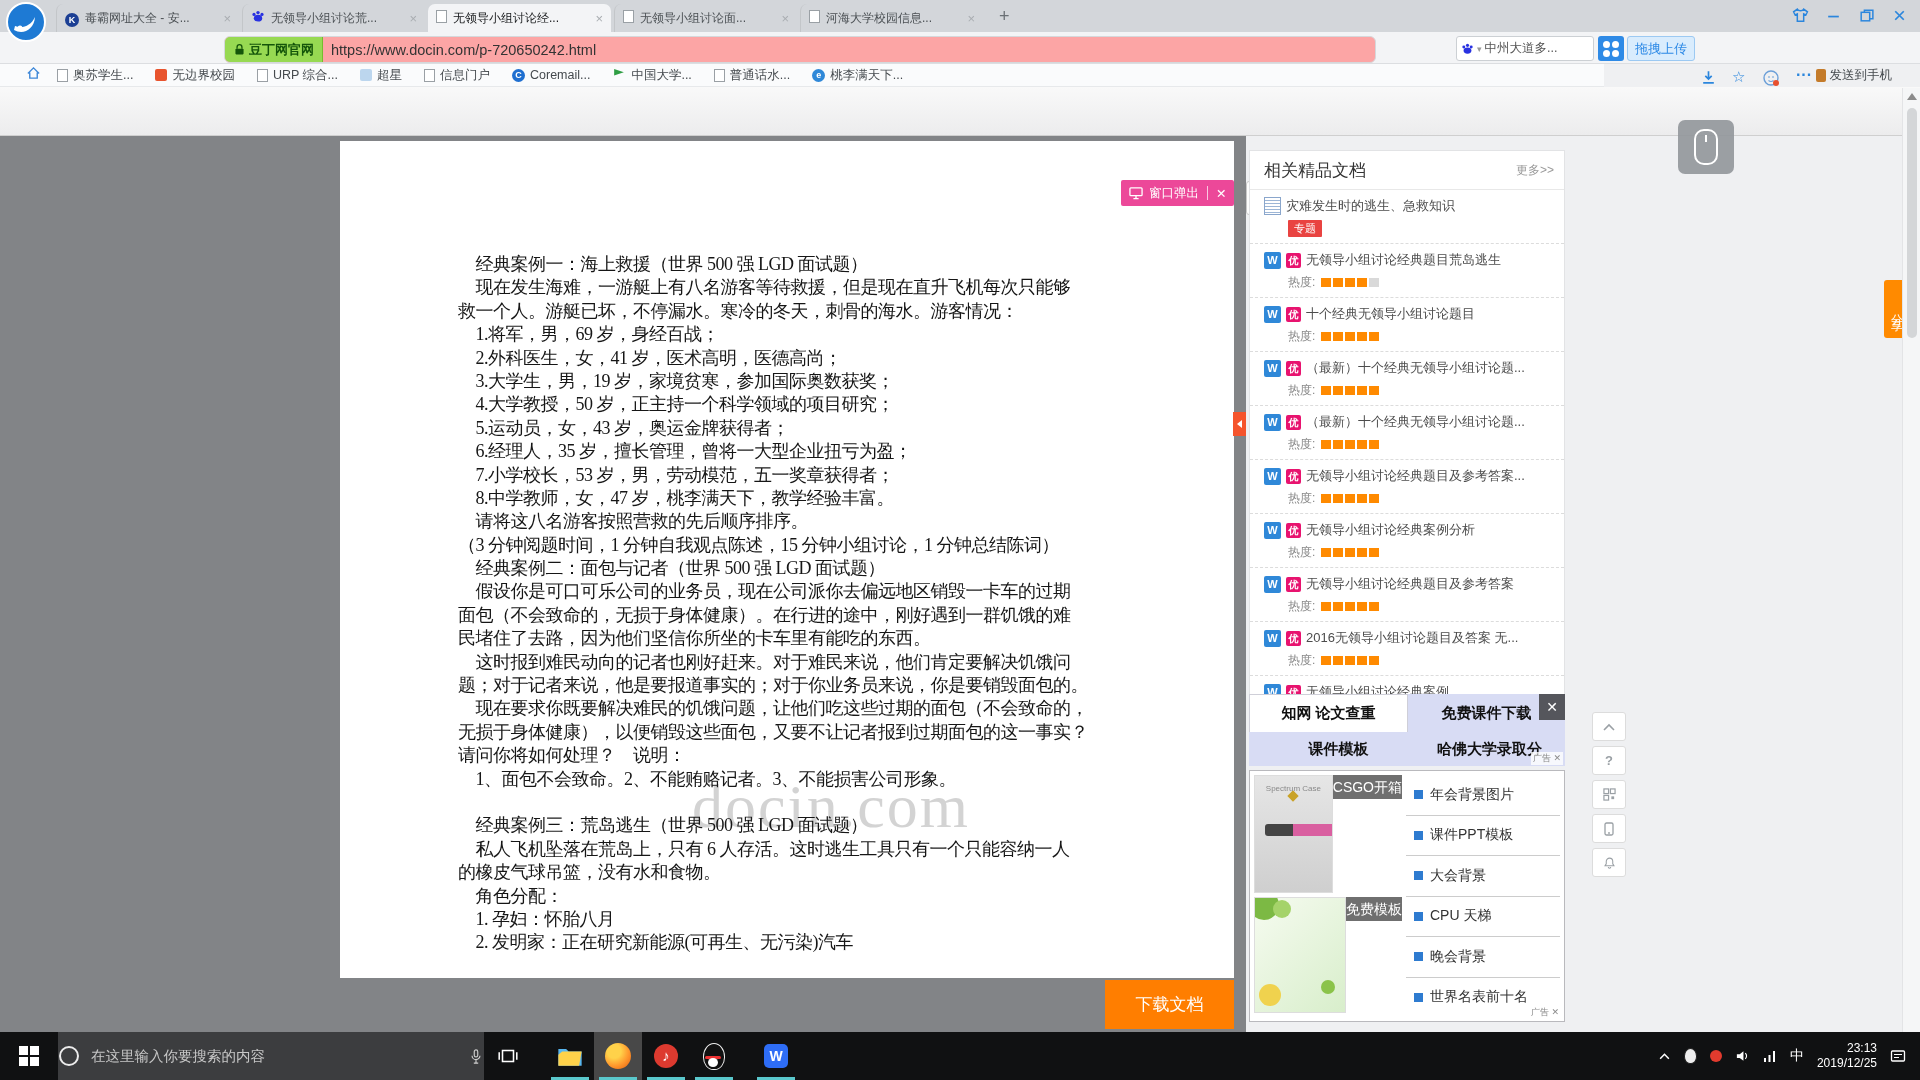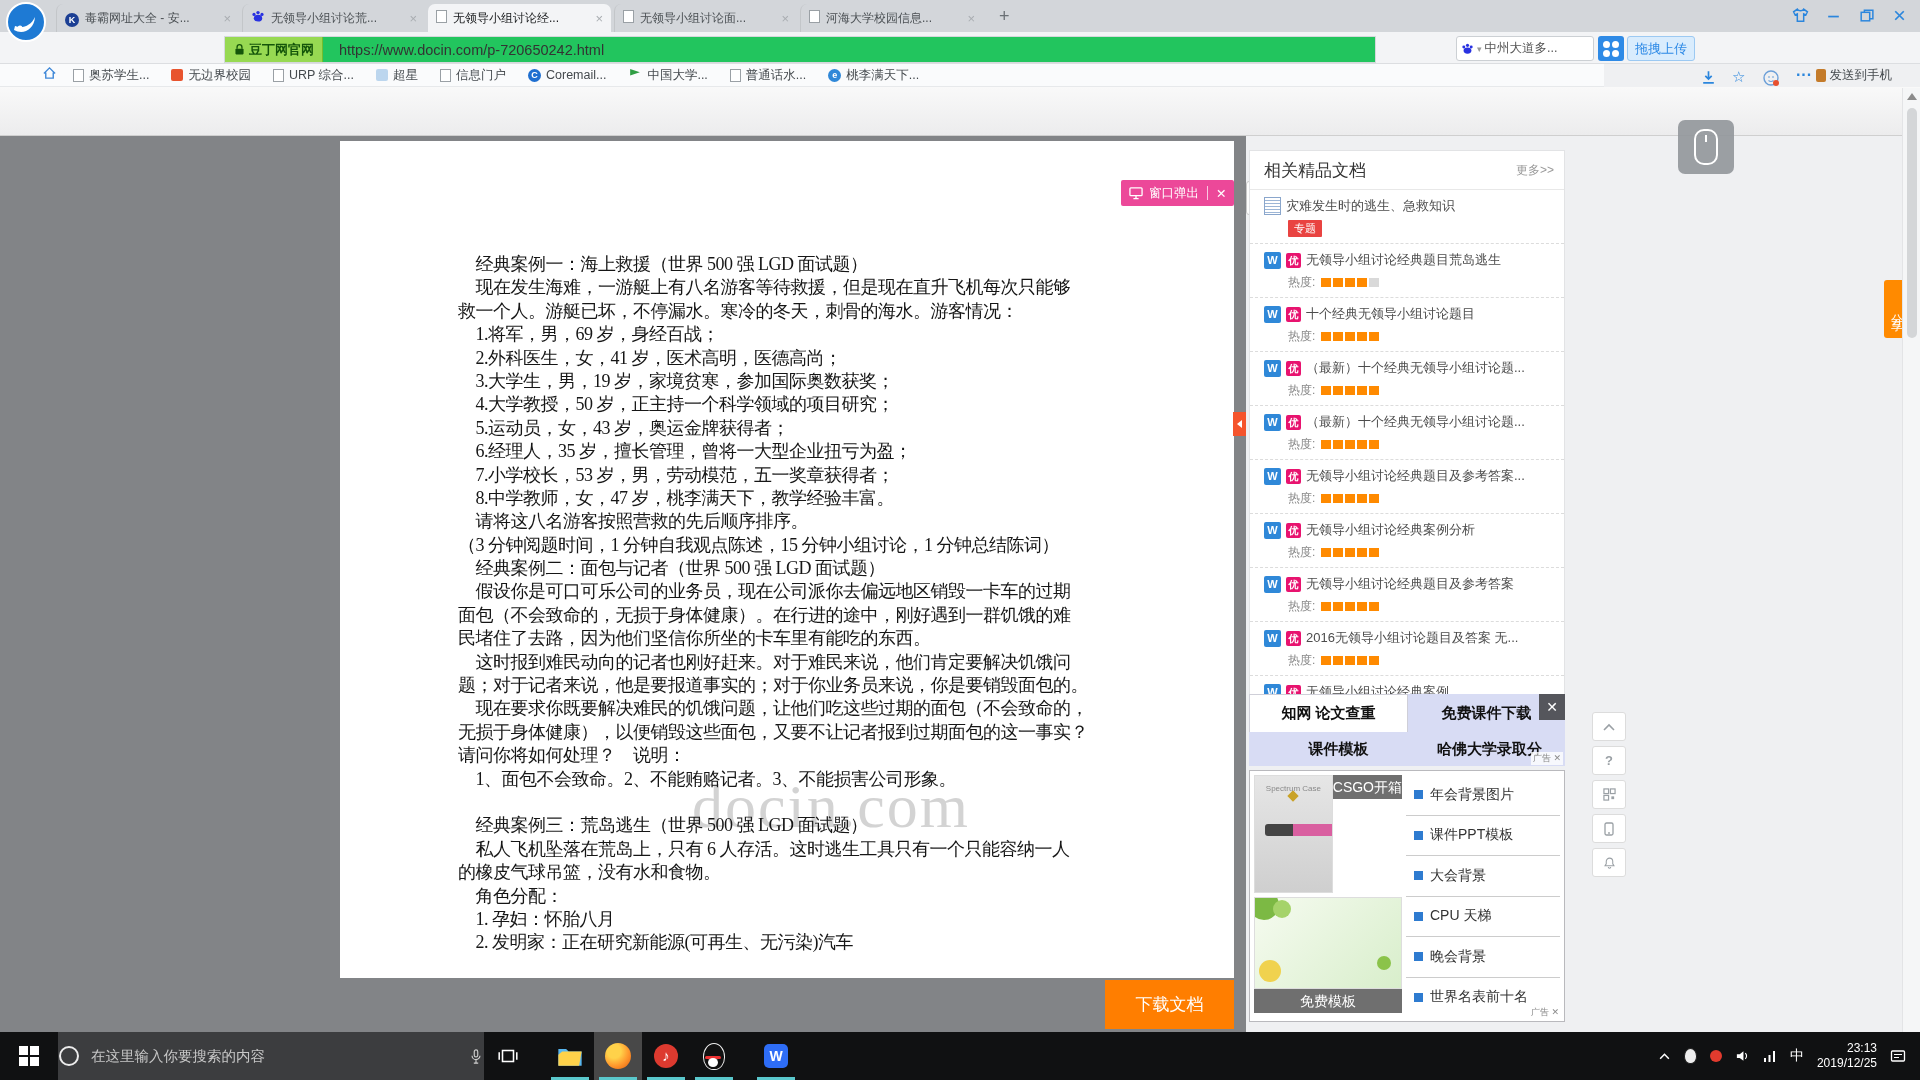--- a/index.html
+++ b/index.html
@@ -19,31 +19,31 @@
   .fv{display:inline-block;width:14px;height:14px;}
   .fv-duba{background:#1c3f94;border-radius:50%;color:#fff;font:bold 9px/14px "Liberation Sans",sans-serif;text-align:center;}
   .fv-page{width:11px;height:13px;background:#fff;border:1px solid #9aa0a5;box-sizing:border-box;}
   .bq{width:12px;height:12px;border-radius:2px;}
   .bc{width:13px;height:13px;border-radius:50%;color:#fff;font:bold 9px/13px "Liberation Sans",sans-serif;text-align:center;}
   #wincontrols{right:12px;top:7px;display:flex;gap:16px;}
   #wincontrols svg{display:block;}
   
   #navbar{left:0;top:32px;width:1920px;height:32px;background:#f3f4f6;border-bottom:1px solid #dcdee1;box-sizing:border-box;}
   .navico{position:absolute;top:37px;}
-  #addr{left:224px;top:36px;width:1150px;height:25px;background:#22c55e;border:1px solid #d5d8db;border-radius:1px;display:flex;align-items:center;overflow:hidden;}
+  #addr{left:224px;top:36px;width:1150px;height:25px;background:#fca5a5;border:1px solid #d5d8db;border-radius:6px;display:flex;align-items:center;overflow:hidden;}
   #sitebadge{height:25px;background:#97d952;border-right:1px solid #74bd2e;display:flex;align-items:center;padding:0 8px;gap:3px;color:#14550a;font-size:13px;font-weight:bold;}
-  #url{margin-left:16px;font-size:14.5px;color:#333;}
+  #url{margin-left:8px;font-size:14.5px;color:#333;}
   #searchbox{left:1456px;top:36px;width:138px;height:25px;background:#fff;border:1px solid #ccd0d4;border-radius:3px;display:flex;align-items:center;padding:0 4px;box-sizing:border-box;gap:3px;}
   #searchtext{font-size:12.5px;color:#555;white-space:nowrap;overflow:hidden;}
   #upload{left:1598px;top:36px;display:flex;}
   #upload .sq{width:26px;height:25px;background:#2e8ae6;border-radius:3px;display:grid;grid-template-columns:7px 7px;grid-gap:2px;place-content:center;}
   #upload .sq i{width:7px;height:7px;background:#fff;border-radius:50%;}
   #upload .pill{margin-left:3px;width:66px;height:23px;border:1px solid #9cc9f2;background:#d9ecfd;border-radius:3px;color:#2e8ae6;font-size:13px;text-align:center;line-height:23px;}
   
-  #bookmarks{left:0;top:64px;width:1604px;height:23px;background:#fafbfc;border-bottom:1px solid #e7e9eb;box-sizing:border-box;display:flex;align-items:center;padding-left:42px;}
+  #bookmarks{left:0;top:64px;width:1604px;height:23px;background:#fafbfc;border-bottom:1px solid #e7e9eb;box-sizing:border-box;display:flex;align-items:center;padding-left:26px;}
   .bm-item{display:flex;align-items:center;gap:5px;margin-right:22px;font-size:12.5px;color:#454a4e;white-space:nowrap;}
   #send2phone{position:absolute;right:28px;top:67px;display:flex;align-items:center;gap:4px;font-size:12.5px;color:#454a4e;}
   #send2phone i{width:10px;height:13px;background:#c47b2a;border-radius:2px;display:inline-block;}
   
   #docbar{left:0;top:87px;width:1920px;height:49px;background:linear-gradient(#f9f9f9,#ececed);border-bottom:1px solid #cfcfcf;box-sizing:border-box;}
   #menuBtn{left:346px;top:101px;font-size:13px;color:#555;}
   .bigbtn{height:30px;border-radius:3px;color:#fff;font-size:14px;display:flex;align-items:center;justify-content:center;gap:6px;}
   #favBtn{left:396px;top:96px;width:132px;background:#5cb531;}
   #dlBtn{left:536px;top:96px;width:132px;background:#ff8a00;}
   #pagenav{left:1112px;top:100px;display:flex;align-items:center;gap:8px;font-size:14px;}
@@ -564,21 +564,21 @@
       <div id="ad-left">
         <div style="display:flex;flex-direction:row;height:118px;">
           <div class="ad-img" id="csgo-img">
             <span id="csgo-gem"></span>
             <span id="csgo-label">Spectrum Case</span>
             <span class="gunbar"></span>
             <span class="gungrip"></span>
           </div>
           <div class="ad-cap">CSGO开箱</div>
         </div>
-        <div style="display:flex;flex-direction:column;height:116px;">
+        <div style="display:flex;flex-direction:row;height:116px;">
           <div class="ad-img" id="tpl-img">
             <span class="leaf" style="left:-6px;top:-8px;width:30px;height:30px;background:#7cb944;"></span>
             <span class="leaf" style="left:18px;top:2px;width:18px;height:18px;background:#a5d36a;"></span>
             <span class="leaf" style="left:4px;bottom:6px;width:22px;height:22px;background:#f0d24e;"></span>
             <span class="leaf" style="right:10px;bottom:18px;width:14px;height:14px;background:#8bc34a;"></span>
           </div>
           <div class="ad-cap">免费模板</div>
         </div>
       </div>
       <div id="ad-right">

